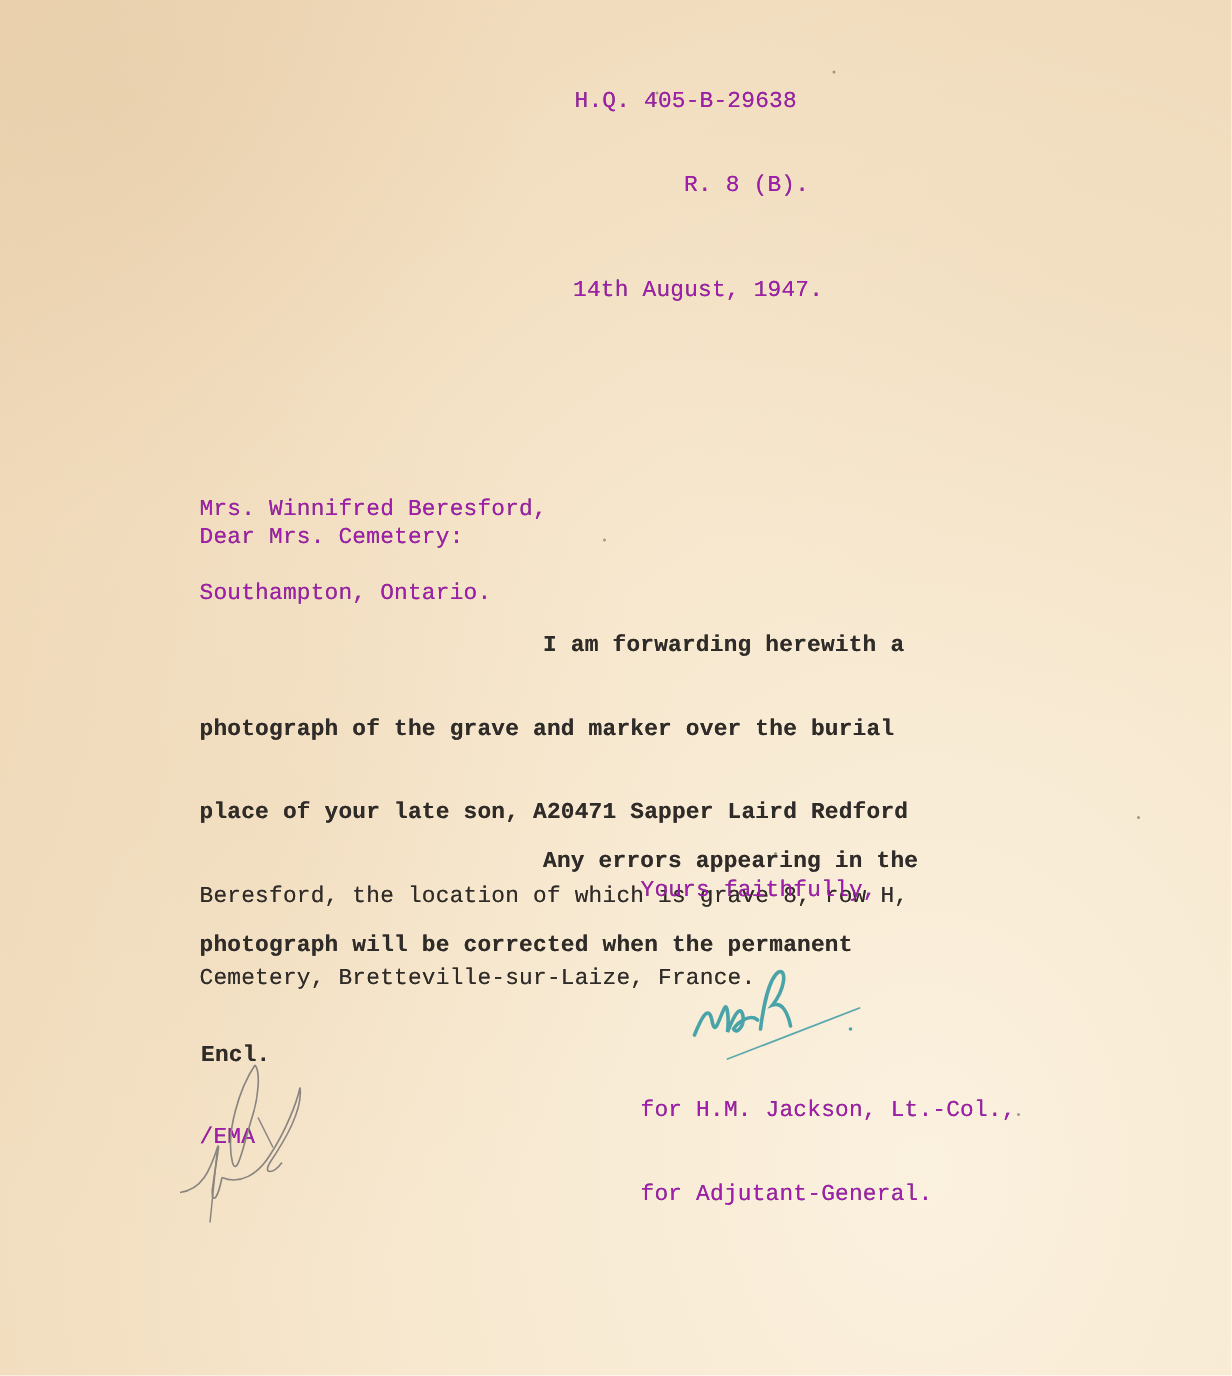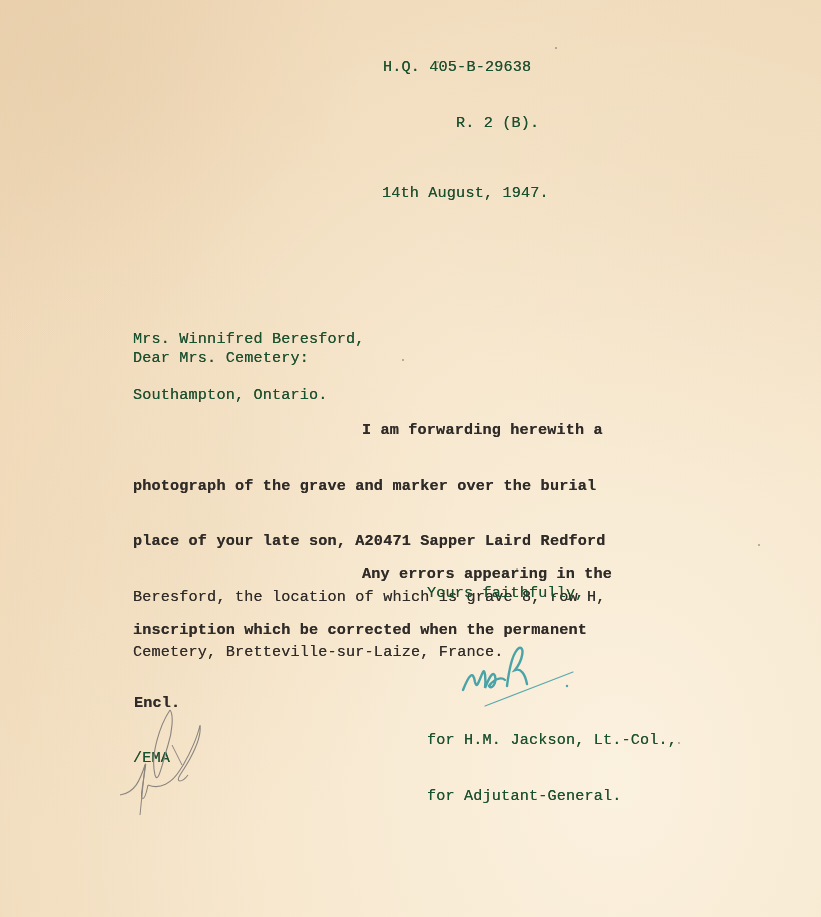--- a/index.html
+++ b/index.html
@@ -23,21 +23,21 @@
         radial-gradient(circle at 90% 20%, rgba(230,205,170,0.18) 0%, rgba(0,0,0,0) 30%),
         radial-gradient(circle at 20% 60%, rgba(225,195,155,0.15) 0%, rgba(0,0,0,0) 35%);
       pointer-events: none;
     }
     .line {
       position: absolute;
       white-space: pre;
       font-size: 15.2px;
       line-height: 18.5px;
       letter-spacing: 0.15px;
-      color: #14532d;
+      color: #a21caf;
       text-shadow: 0 0 0.4px rgba(40,35,30,0.7);
     }
     .bold { font-weight: bold; color: #2f2b28; }
     .ref-block { left: 383px; top: 21px; }
     .date { left: 382px; top: 184px; }
     .address { left: 133px; top: 293px; }
     .salutation { left: 133px; top: 349px; }
     .para1 { left: 133px; top: 384px; }
     .para2 { left: 133px; top: 528px; }
     .closing { left: 427px; top: 584px; }
@@ -69,21 +69,21 @@
       opacity: 0.6;
     }
   </style>
 </head>
 <body>
 
 <div class="paper-tex"></div>
 
 <div class="line ref-block">
   <span class="para-line">H.Q. 405-B-29638</span>
-  <span class="para-line" style="padding-left:73px;">R. 2 (B).</span>
+  <span class="para-line" style="padding-left:73px;">R. 8 (B).</span>
 </div>
 
 <div class="line date">14th August, 1947.</div>
 
 <div class="line address">
   <span class="para-line">Mrs. Winnifred Beresford,</span>
   <span class="para-line">Southampton, Ontario.</span>
 </div>
 
 <div class="line salutation">Dear Mrs. Cemetery:</div>
@@ -91,21 +91,21 @@
 <div class="line para1 bold">
   <span class="para-line indent">I am forwarding herewith a</span>
   <span class="para-line">photograph of the grave and marker over the burial</span>
   <span class="para-line">place of your late son, A20471 Sapper Laird Redford</span>
   <span class="para-line" style="font-weight:normal;">Beresford, the location of which is grave 8, row H,</span>
   <span class="para-line" style="font-weight:normal;">Cemetery, Bretteville-sur-Laize, France.</span>
 </div>
 
 <div class="line para2 bold">
   <span class="para-line indent">Any errors appearing in the</span>
-  <span class="para-line">inscription which be corrected when the permanent</span>
+  <span class="para-line">photograph will be corrected when the permanent</span>
 </div>
 
 <div class="line closing">Yours faithfully,</div>
 
 <svg class="sig-handwriting" viewBox="0 0 130 70">
   <path d="M8 50 C 14 35, 18 30, 20 42 C 22 50, 24 40, 28 32 C 30 28, 31 40, 30 48 C 34 38, 38 30, 40 36 C 42 44, 36 50, 34 46 C 38 40, 46 36, 50 40" fill="none" stroke="#4aa3a8" stroke-width="2.4" stroke-linecap="round"></path>
   <path d="M52 46 C 54 30, 58 12, 64 8 C 70 6, 68 20, 60 30 C 66 28, 70 34, 72 44" fill="none" stroke="#4aa3a8" stroke-width="2.4" stroke-linecap="round"></path>
   <path d="M30 66 L 118 32" fill="none" stroke="#5aa8ad" stroke-width="1.2" stroke-linecap="round"></path>
   <circle cx="112" cy="46" r="1.2" fill="#4aa3a8"></circle>
 </svg>

